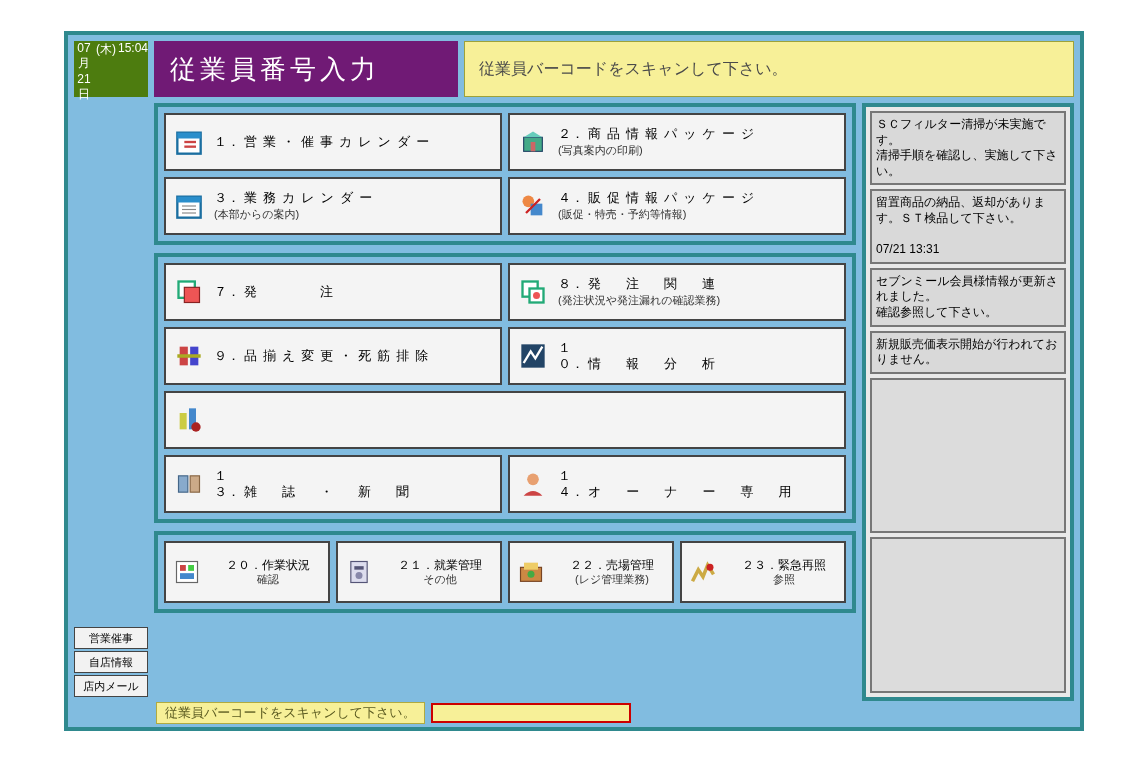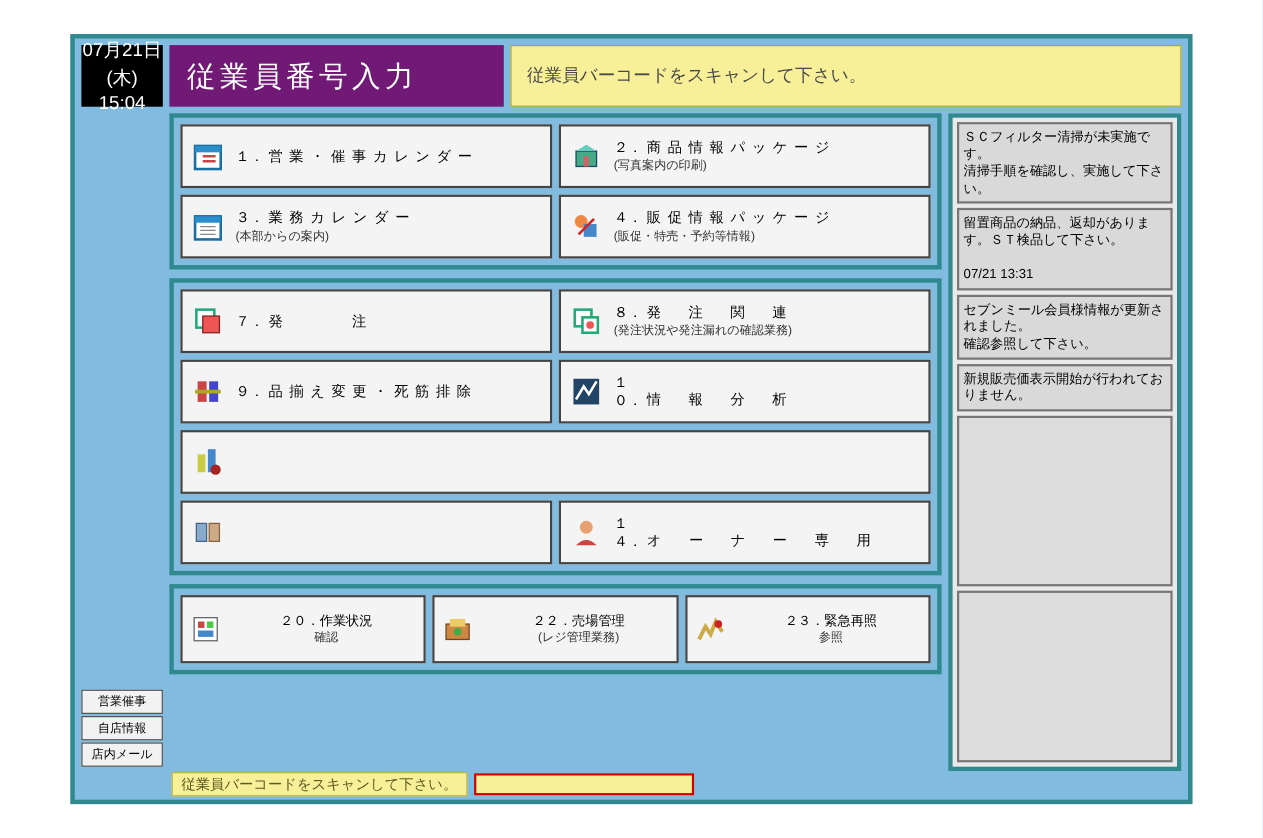--- a/index.html
+++ b/index.html
@@ -23,26 +23,25 @@
   }
   
   .header-row {
     display: flex;
     padding: 6px;
     gap: 6px;
     height: 68px;
   }
   .clock {
     width: 74px;
-    background: #000000;
+    background: #4d7c0f;
     color: #fff;
-    font-size: 17px;
+    font-size: 12px;
     text-align: center;
     display: flex;
-    flex-direction: column;
     justify-content: center;
     gap: 2px;
   }
   .title-bar {
     width: 304px;
     background: #701a75;
     color: #fff;
     font-size: 26px;
     display: flex;
     align-items: center;
@@ -315,20 +314,21 @@
           </div>
         </div>
         <div class="menu-row">
           <div class="menu-btn">
             <span class="menu-icon">
                 <svg viewBox="0 0 24 24">
                   <rect x="3" y="5" width="8" height="14" fill="#8ac" stroke="#468"></rect>
                   <rect x="13" y="5" width="8" height="14" fill="#ca8" stroke="#864"></rect>
                 </svg>
               </span>
+            <div class="menu-text"><span class="menu-num">１３．</span><span class="menu-title">雑　誌　・　新　聞</span></div>
           </div>
           <div class="menu-btn">
             <span class="menu-icon">
                 <svg viewBox="0 0 24 24">
                   <circle cx="12" cy="8" r="5" fill="#e8a070"></circle>
                   <path d="M4 22 Q12 14 20 22" fill="#c44"></path>
                 </svg>
               </span>
             <div class="menu-text"><span class="menu-num">１４．</span><span class="menu-title">オ　ー　ナ　ー　専　用</span></div>
           </div>
@@ -340,20 +340,30 @@
           <div class="menu-btn">
             <span class="menu-icon">
                 <svg viewBox="0 0 24 24">
                   <rect x="3" y="3" width="18" height="18" fill="#fff" stroke="#666"></rect>
                   <rect x="6" y="6" width="5" height="5" fill="#c44"></rect>
                   <rect x="13" y="6" width="5" height="5" fill="#4c4"></rect>
                   <rect x="6" y="13" width="12" height="5" fill="#48c"></rect>
                 </svg>
               </span>
             <div class="menu-text"><span>２０．</span><span>作業状況</span><br><span class="menu-sub">確認</span></div>
+          </div>
+          <div class="menu-btn">
+            <span class="menu-icon">
+                <svg viewBox="0 0 24 24">
+                  <rect x="5" y="3" width="14" height="18" fill="#dde" stroke="#557"></rect>
+                  <rect x="8" y="7" width="8" height="3" fill="#557"></rect>
+                  <circle cx="12" cy="15" r="3" fill="#88a"></circle>
+                </svg>
+              </span>
+            <div class="menu-text"><span>２１．</span><span>就業管理</span><br><span class="menu-sub">その他</span></div>
           </div>
           <div class="menu-btn">
             <span class="menu-icon">
                 <svg viewBox="0 0 24 24">
                   <rect x="3" y="8" width="18" height="12" fill="#c84" stroke="#742"></rect>
                   <rect x="6" y="4" width="12" height="6" fill="#ec6"></rect>
                   <circle cx="12" cy="14" r="3" fill="#4a4"></circle>
                 </svg>
               </span>
             <div class="menu-text"><span>２２．</span><span>売場管理</span><br><span class="menu-sub">(レジ管理業務)</span></div>

